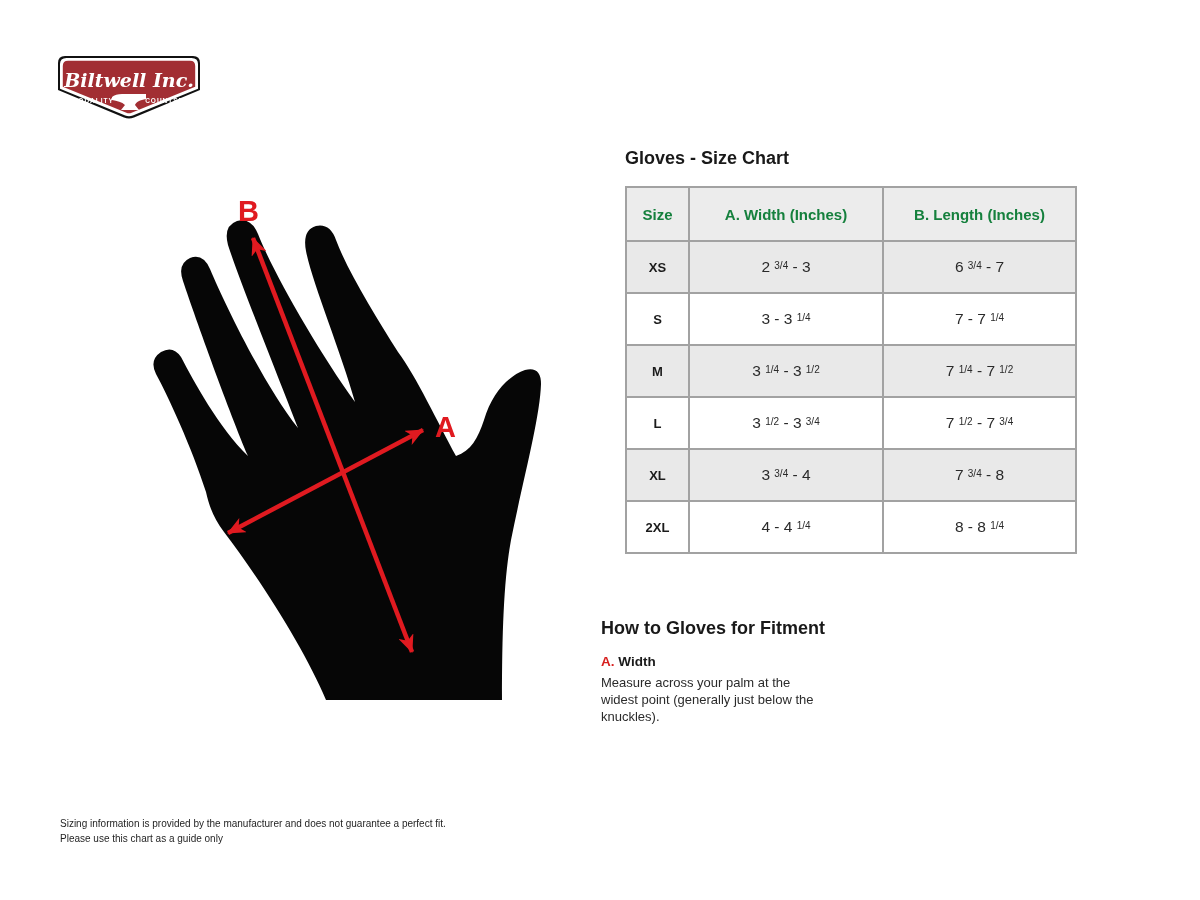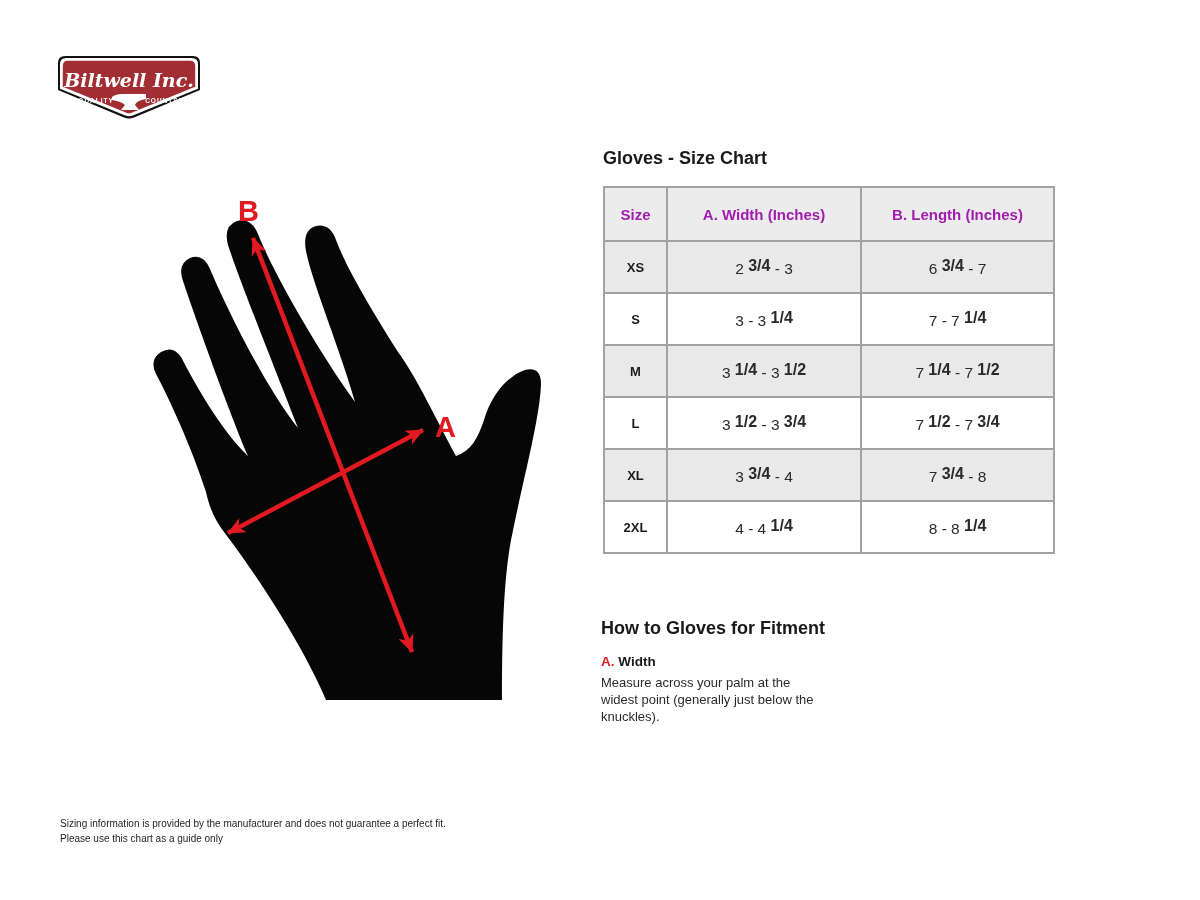--- a/index.html
+++ b/index.html
@@ -18,30 +18,30 @@
   
   .hand-figure { position: absolute; left: 140px; top: 180px; width: 440px; height: 530px; }
   .hand-figure line { stroke: var(--accent_red); stroke-width: 4.5; }
   .hand-figure .ah { fill: var(--accent_red); }
   .measure-label {
     font-family: "Liberation Sans", sans-serif;
     font-weight: bold; font-size: 29px; fill: var(--accent_red);
   }
 
   
-  .chart-col { position: absolute; left: 603px; top: 148px; width: 452px; }
+  .chart-col { position: absolute; left: 625px; top: 148px; width: 452px; }
   .section-title { font-size: 18px; font-weight: bold; margin: 0 0 17px 0; color: #191919; }
 
   table { border-collapse: collapse; width: 450px; table-layout: fixed; }
   th, td { border: 2px solid var(--table_border); text-align: center; vertical-align: middle; padding: 0; }
-  th { height: 52px; background: var(--header_bg); font-size: 15px; color: #a21caf; }
+  th { height: 52px; background: var(--header_bg); font-size: 15px; color: #15803d; }
   td { height: 50px; font-size: 15.5px; color: #2a2a2a; background: #ffffff; }
   td.size { font-weight: bold; font-size: 13px; color: #1b1b1b; }
   tr.alt td { background: var(--row_alt); }
-  .fr { font-size: 16px; vertical-align: 3px; font-weight: bold; }
+  .fr { font-size: 10px; vertical-align: 3px; }
 
   
   .how-to { position: absolute; left: 601px; top: 618px; width: 490px; }
   .how-to .section-title { margin-bottom: 15px; }
   .how-cols { display: flex; gap: 40px; }
   .how-col-a { width: 234px; }
   .how-col-b { width: 252px; }
   .how-sub { font-size: 13.5px; font-weight: bold; margin: 0 0 5px 0; color: #1b1b1b; }
   .how-sub .letter { color: var(--letter_red); }
   .how-text { font-size: 13px; line-height: 17px; margin: 0; color: #2b2b2b; padding-right: 6px; }

